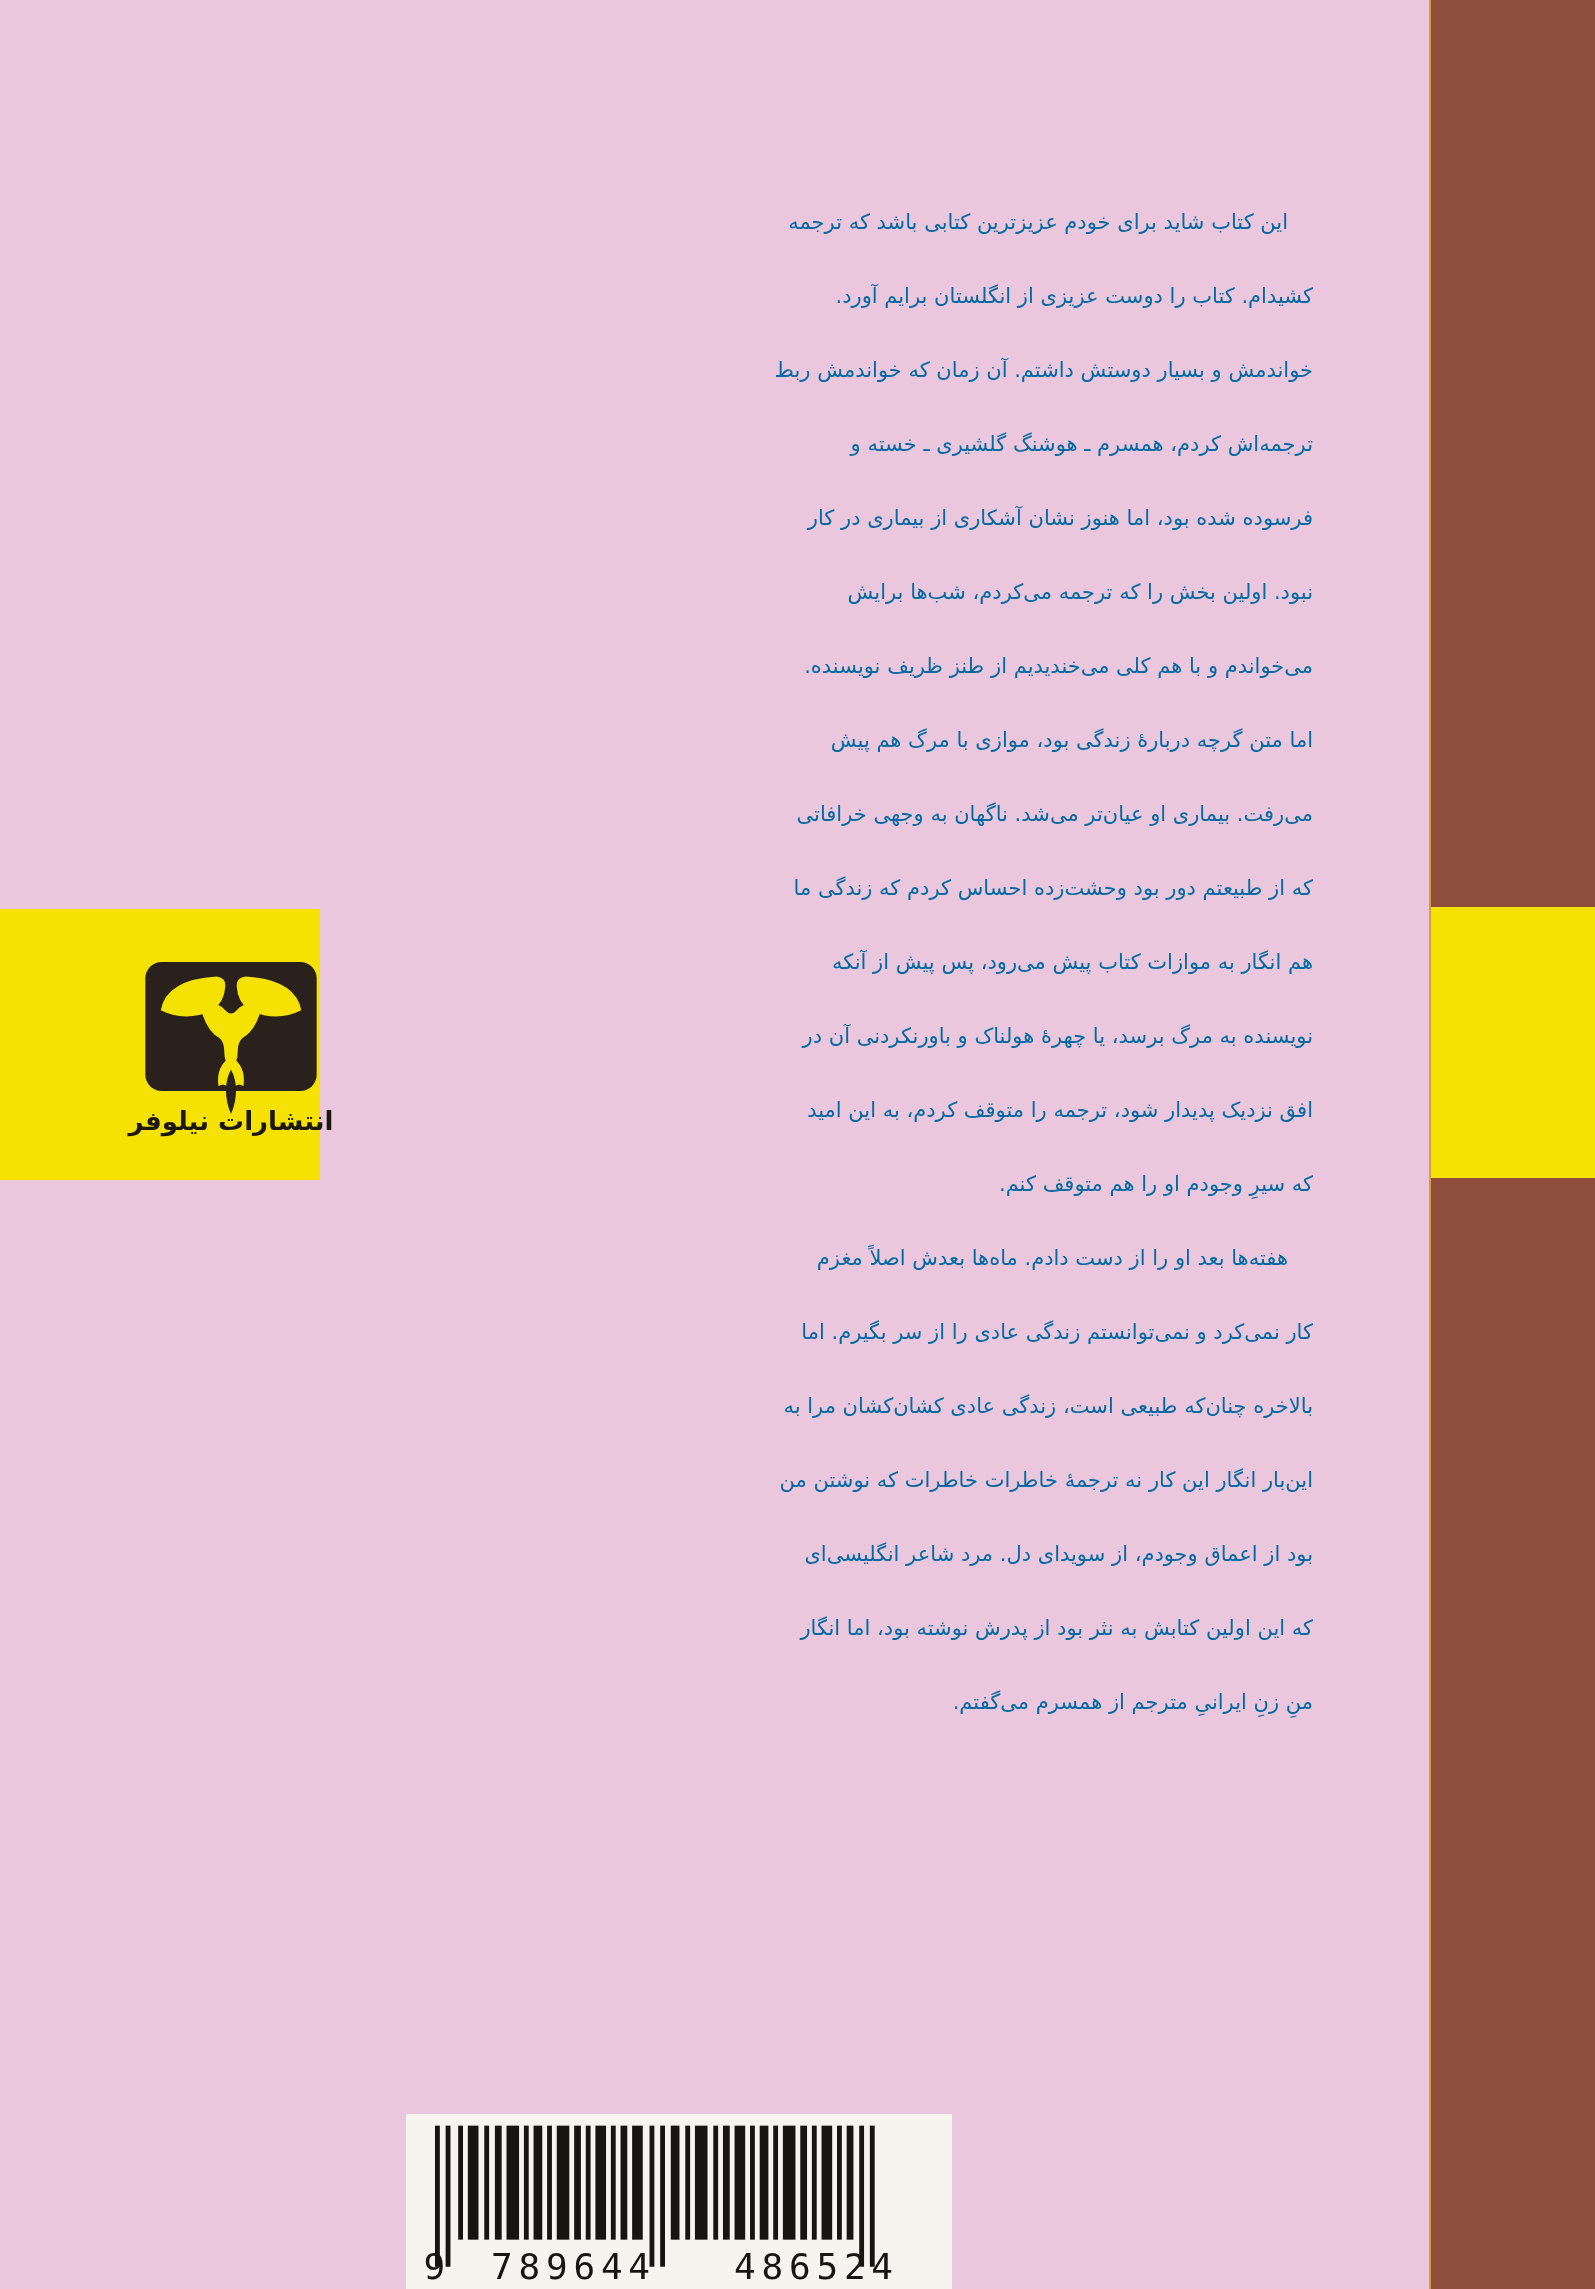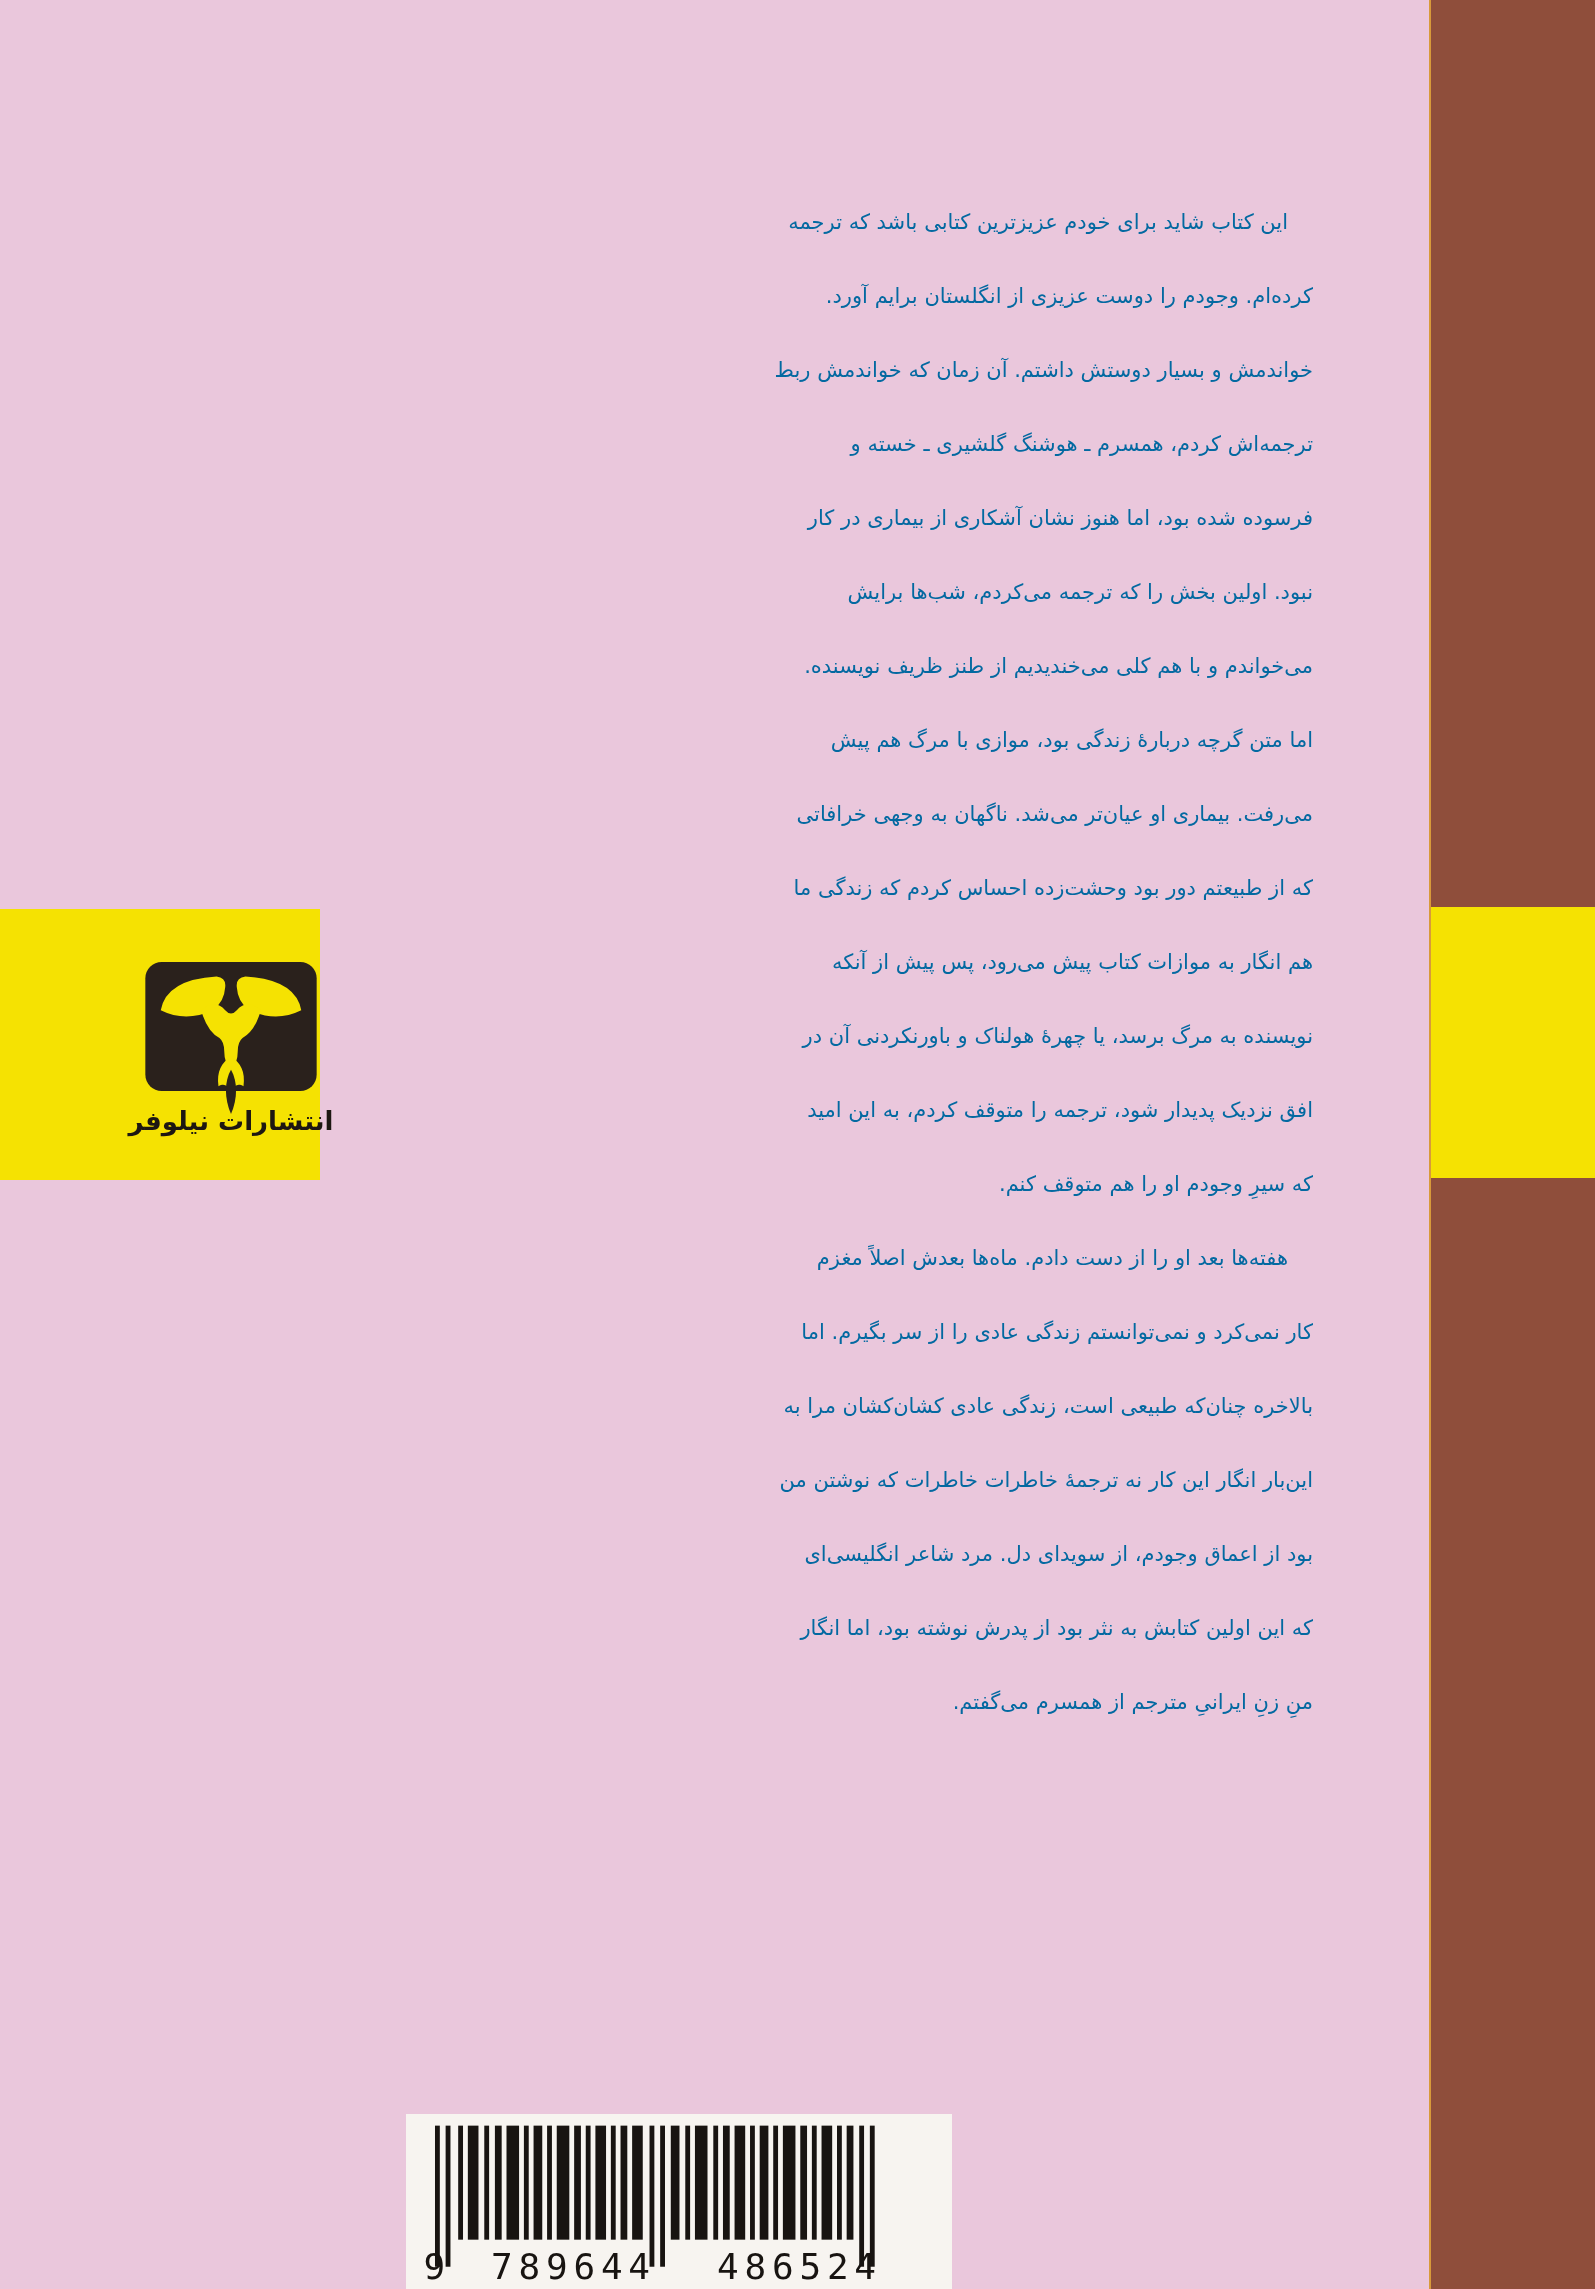--- a/index.html
+++ b/index.html
@@ -73,21 +73,21 @@
   }
   .barcode svg{position:absolute;left:0;top:0;}
   .barcode .digits{
     position:absolute;bottom:1.9px;left:0;width:100%;
     font-family:"DejaVu Sans Mono", monospace;
     font-size:36px;color:#181411;
     display:flex;
   }
   .barcode .digits .d-prefix{position:absolute;left:17.4px;bottom:0;}
   .barcode .digits .d-g1{position:absolute;left:85px;bottom:0;letter-spacing:5.8px;}
-  .barcode .digits .d-g2{position:absolute;left:311px;bottom:0;letter-spacing:5.8px;}
+  .barcode .digits .d-g2{position:absolute;left:328px;bottom:0;letter-spacing:5.8px;}
 </style>
 </head>
 <body>
 
 <div class="page">
 
   <div class="spine"></div>
 
   <div class="band-left"></div>
   <div class="band-right"></div>
@@ -120,21 +120,21 @@
       <path d="M89,112
                C96,124 96,142 89,158
                C82,142 82,124 89,112 Z" fill="#2a211c"></path>
     </svg>
   </div>
 
   <div class="publisher-name">انتشارات نیلوفر</div>
 
   <div class="blurb">
     <div class="line indent">این کتاب شاید برای خودم عزیزترین کتابی باشد که ترجمه</div>
-    <div class="line">کرده‌ام. وجودم را دوست عزیزی از انگلستان برایم آورد.</div>
+    <div class="line">کشید‌ام. کتاب را دوست عزیزی از انگلستان برایم آورد.</div>
     <div class="line">خواندمش و بسیار دوستش داشتم. آن زمان که خواندمش ربط</div>
     <div class="line">ترجمه‌اش کردم، همسرم ـ هوشنگ گلشیری ـ خسته و</div>
     <div class="line">فرسوده شده بود، اما هنوز نشان آشکاری از بیماری در کار</div>
     <div class="line">نبود. اولین بخش را که ترجمه می‌کردم، شب‌ها برایش</div>
     <div class="line">می‌خواندم و با هم کلی می‌خندیدیم از طنز ظریف نویسنده.</div>
     <div class="line">اما متن گرچه دربارهٔ زندگی بود، موازی با مرگ هم پیش</div>
     <div class="line">می‌رفت. بیماری او عیان‌تر می‌شد. ناگهان به وجهی خرافاتی</div>
     <div class="line">که از طبیعتم دور بود وحشت‌زده احساس کردم که زندگی ما</div>
     <div class="line">هم انگار به موازات کتاب پیش می‌رود، پس پیش از آنکه</div>
     <div class="line">نویسنده به مرگ برسد، یا چهرهٔ هولناک و باورنکردنی آن در</div>

